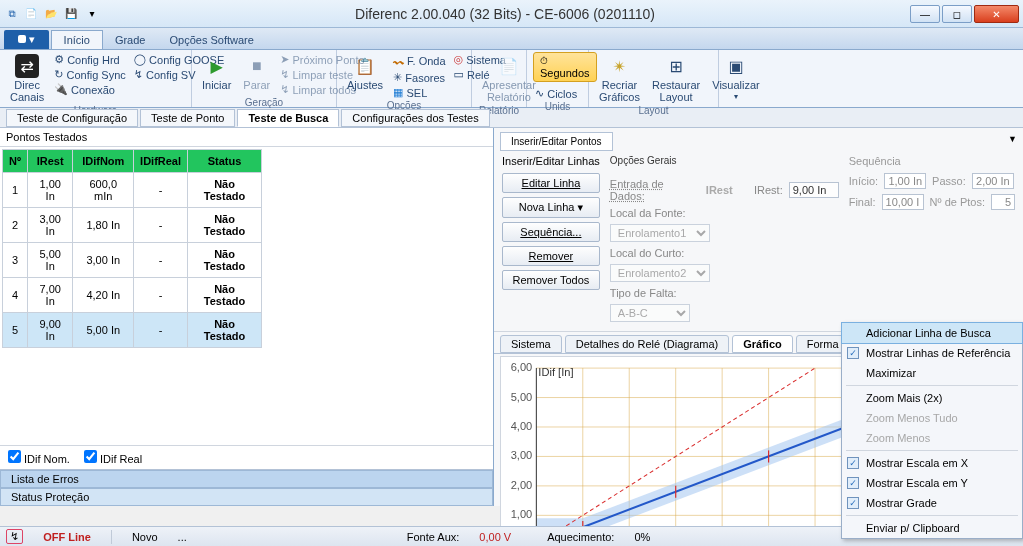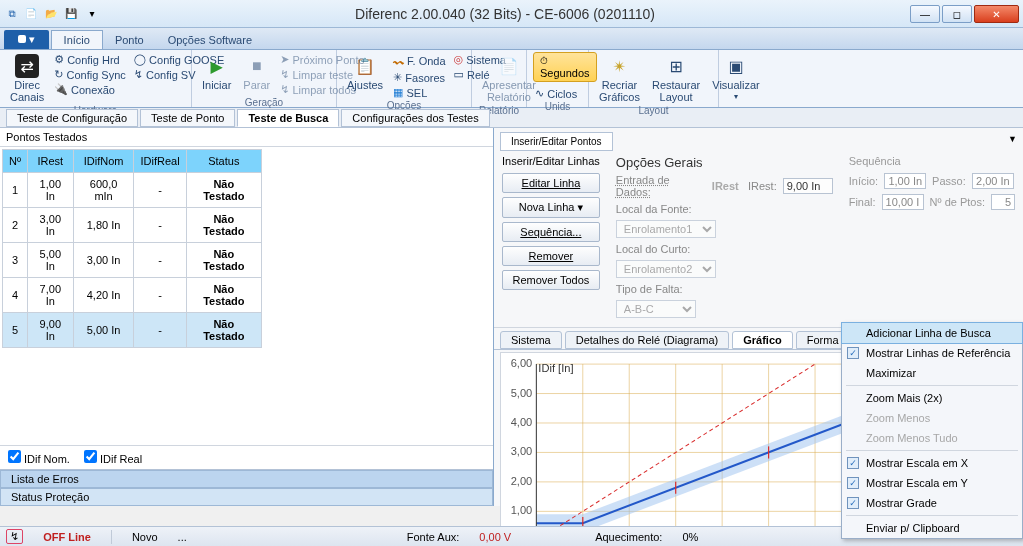--- a/index.html
+++ b/index.html
@@ -38,32 +38,32 @@
 
 
 .mainsplit { display: flex; height: 378px; }
 .leftpane { width: 494px; border-right: 1px solid #8aa9cd; display: flex; flex-direction: column; background: #fff; }
 .rightpane { flex: 1; display: flex; flex-direction: column; background: #f6f7f9; position: relative; }
 
 
 .lp-header { padding: 3px 6px; font-size: 11px; border-bottom: 1px solid #d0d6df; }
 table.pontos { border-collapse: collapse; width: 260px; margin: 2px; }
 table.pontos th, table.pontos td { border: 1px solid #c8d0db; padding: 5px 6px; text-align: center; font-size: 11px; }
-table.pontos th { background: #7dd3fc; font-weight: normal; }
+table.pontos th { background: #22c55e; font-weight: bold; }
 table.pontos tr.sel td { background: #cde6f7; }
 .lp-bottom { margin-top: auto; padding: 4px 8px; border-top: 1px solid #d0d6df; display: flex; gap: 14px; align-items: center; }
 .lp-btabs { display: flex; border-top: 1px solid #b3c2d6; flex-direction: column; }
 .lp-btab { padding: 2px 10px; border: 1px solid #9db8d6; font-size: 11px; }
 .lp-btab.lista { background: #bcd5ef; }
 .lp-btab.status { background: #d2e4f5; }
 
 
 .rp-tab { display: inline-block; padding: 3px 10px; background: #fff; border: 1px solid #b3c2d6; margin: 4px 0 0 6px; font-size: 10px; }
 .rp-dropdown { position: absolute; right: 6px; top: 6px; font-size: 9px; }
-.rp-form { display: flex; padding: 4px 8px; gap: 16px; border-bottom: 1px solid #d0d6df; }
+.rp-form { display: flex; padding: 4px 8px; gap: 10px; border-bottom: 1px solid #d0d6df; }
 .rp-col-btns { display: flex; flex-direction: column; gap: 4px; }
 .rp-btn { background: linear-gradient(#fefefe,#e7ecf3); border: 1px solid #a9b8cc; border-radius: 2px; padding: 3px 8px; font-size: 11px; min-width: 78px; text-align: center; }
 .rp-fields { flex: 1; color: #888; font-size: 11px; }
 .rp-fields .row { margin-bottom: 5px; display: flex; align-items: center; gap: 6px; }
 .rp-fields input, .rp-fields select { border: 1px solid #b8c3d2; padding: 1px 3px; font-size: 11px; color: #888; background: #fdfdfd; }
 .rp-fields .lbl { width: 90px; }
 .seq-col { color: #999; font-size: 11px; }
 .seq-col .row { display: flex; gap: 6px; align-items: center; margin-bottom: 5px; }
 .seq-col input { width: 42px; border: 1px solid #b8c3d2; padding: 1px 3px; font-size: 11px; text-align: right; color: #888; }
 
@@ -104,21 +104,21 @@
   <div class="winbtns">
     <div class="winbtn">—</div>
     <div class="winbtn">◻</div>
     <div class="winbtn close">✕</div>
   </div>
 </div>
 
 <div class="menutabs">
   <div class="filebtn"><span style="display:inline-block;width:8px;height:8px;background:#fff;border-radius:2px;"></span> <span>▾</span></div>
   <div class="mtab active">Início</div>
-  <div class="mtab">Ponto</div>
+  <div class="mtab">Grade</div>
   <div class="mtab">Opções Software</div>
 </div>
 
 <div class="ribbon">
   <div class="rgroup" style="width:192px;">
     <div class="rbody">
       <div class="rbtn-lg">
           <div class="ricon" style="background:#222;color:#fff;border-radius:4px;">⇄</div>
           <span style="white-space:pre-line;text-align:center;">Direc
 Canais</span>
@@ -337,21 +337,21 @@
     <div class="rp-form">
       <div class="rp-col-btns">
         <div style="font-size:11px;margin-bottom:2px;">Inserir/Editar Linhas</div>
         <div class="rp-btn"><u>Editar Linha</u></div>
         <div class="rp-btn">Nova Linha ▾</div>
         <div class="rp-btn"><u>Sequência...</u></div>
         <div class="rp-btn"><u>Remover</u></div>
         <div class="rp-btn" style="min-width:90px;"><span>Remover Todos</span></div>
       </div>
       <div class="rp-fields">
-        <div style="font-size:13px;color:#333;margin-bottom:4px;">Opções Gerais</div>
+        <div style="font-size:10px;color:#333;margin-bottom:12px;">Opções Gerais</div>
         <div class="row">
             <span class="lbl" style="text-decoration:underline dotted;">Entrada de Dados:</span> 
             <span style="font-weight:bold;color:#aaa;">IRest</span>
           <span style="margin-left:auto;">IRest:</span>
           <input style="width: 50px; color: rgb(51, 51, 51);" value="9,00 In">
         </div>
         <div class="row">
             <span class="lbl">Local da Fonte:</span>
           </div>
         <div class="row">
@@ -444,33 +444,33 @@
     </div>
   </div>
 </div>
 
 <div class="ctxmenu">
   <div class="mi hl">Adicionar Linha de Busca</div>
   <div class="mi"><span class="chk">✓</span><span>Mostrar Linhas de Referência</span></div>
   <div class="mi">Maximizar</div>
   <div class="sep"></div>
   <div class="mi">Zoom Mais (2x)</div>
+  <div class="mi disabled">Zoom Menos Tudo</div>
   <div class="mi disabled">Zoom Menos</div>
-  <div class="mi disabled">Zoom Menos Tudo</div>
   <div class="sep"></div>
   <div class="mi"><span class="chk">✓</span><span>Mostrar Escala em X</span></div>
   <div class="mi"><span class="chk">✓</span><span>Mostrar Escala em Y</span></div>
   <div class="mi"><span class="chk">✓</span><span>Mostrar Grade</span></div>
   <div class="sep"></div>
   <div class="mi">Enviar p/ Clipboard</div>
 </div>
 
 <div class="statusbar">
   <span style="border:1px solid #d46;padding:0 3px;border-radius:2px;">↯</span>
   <span class="offline">OFF Line</span>
   <span class="sep"></span>
   <span>Novo</span>
   <span>...</span>
   <span style="margin-left:200px;">Fonte Aux:</span>
   <span style="color:#c02020;">0,00 V</span>
-  <span style="margin-left:64px;">Aquecimento:</span>
+  <span style="margin-left:16px;">Aquecimento:</span>
   <span>0%</span>
 </div>
 
 </body></html>

